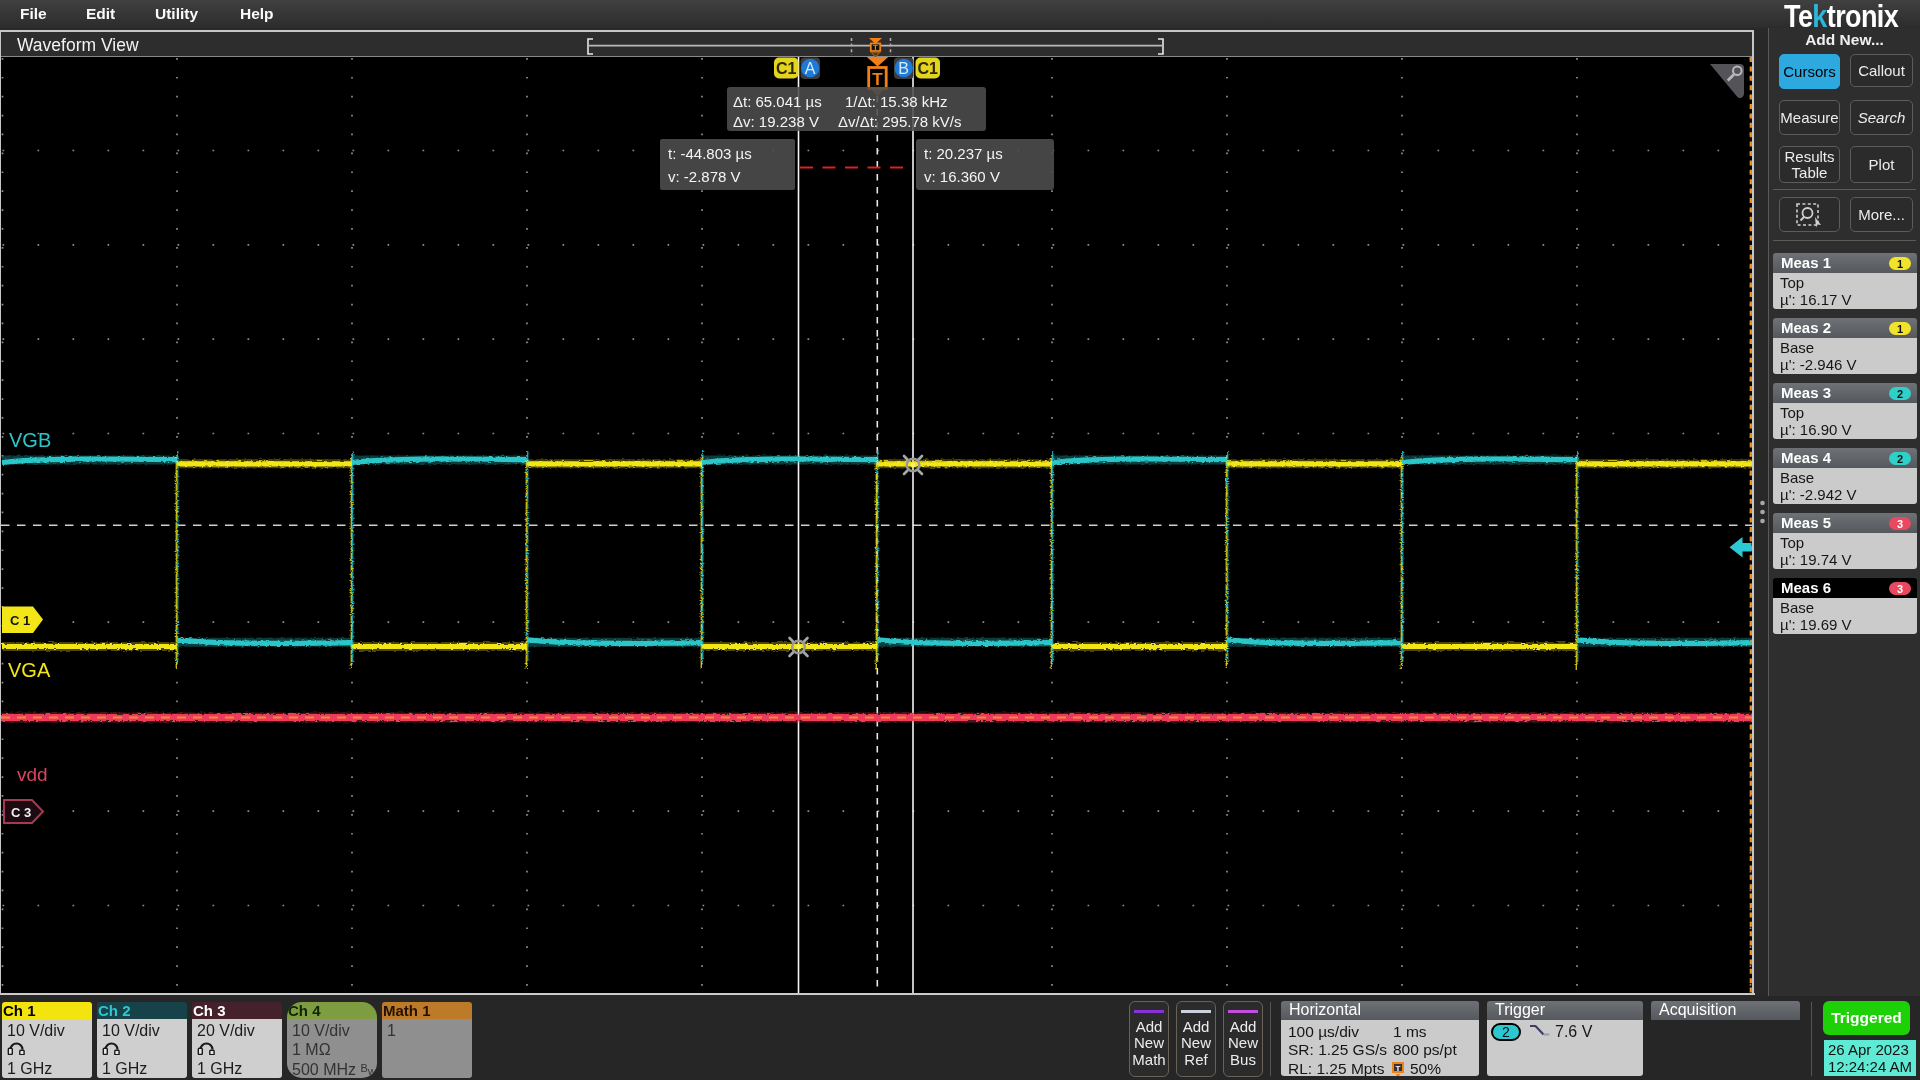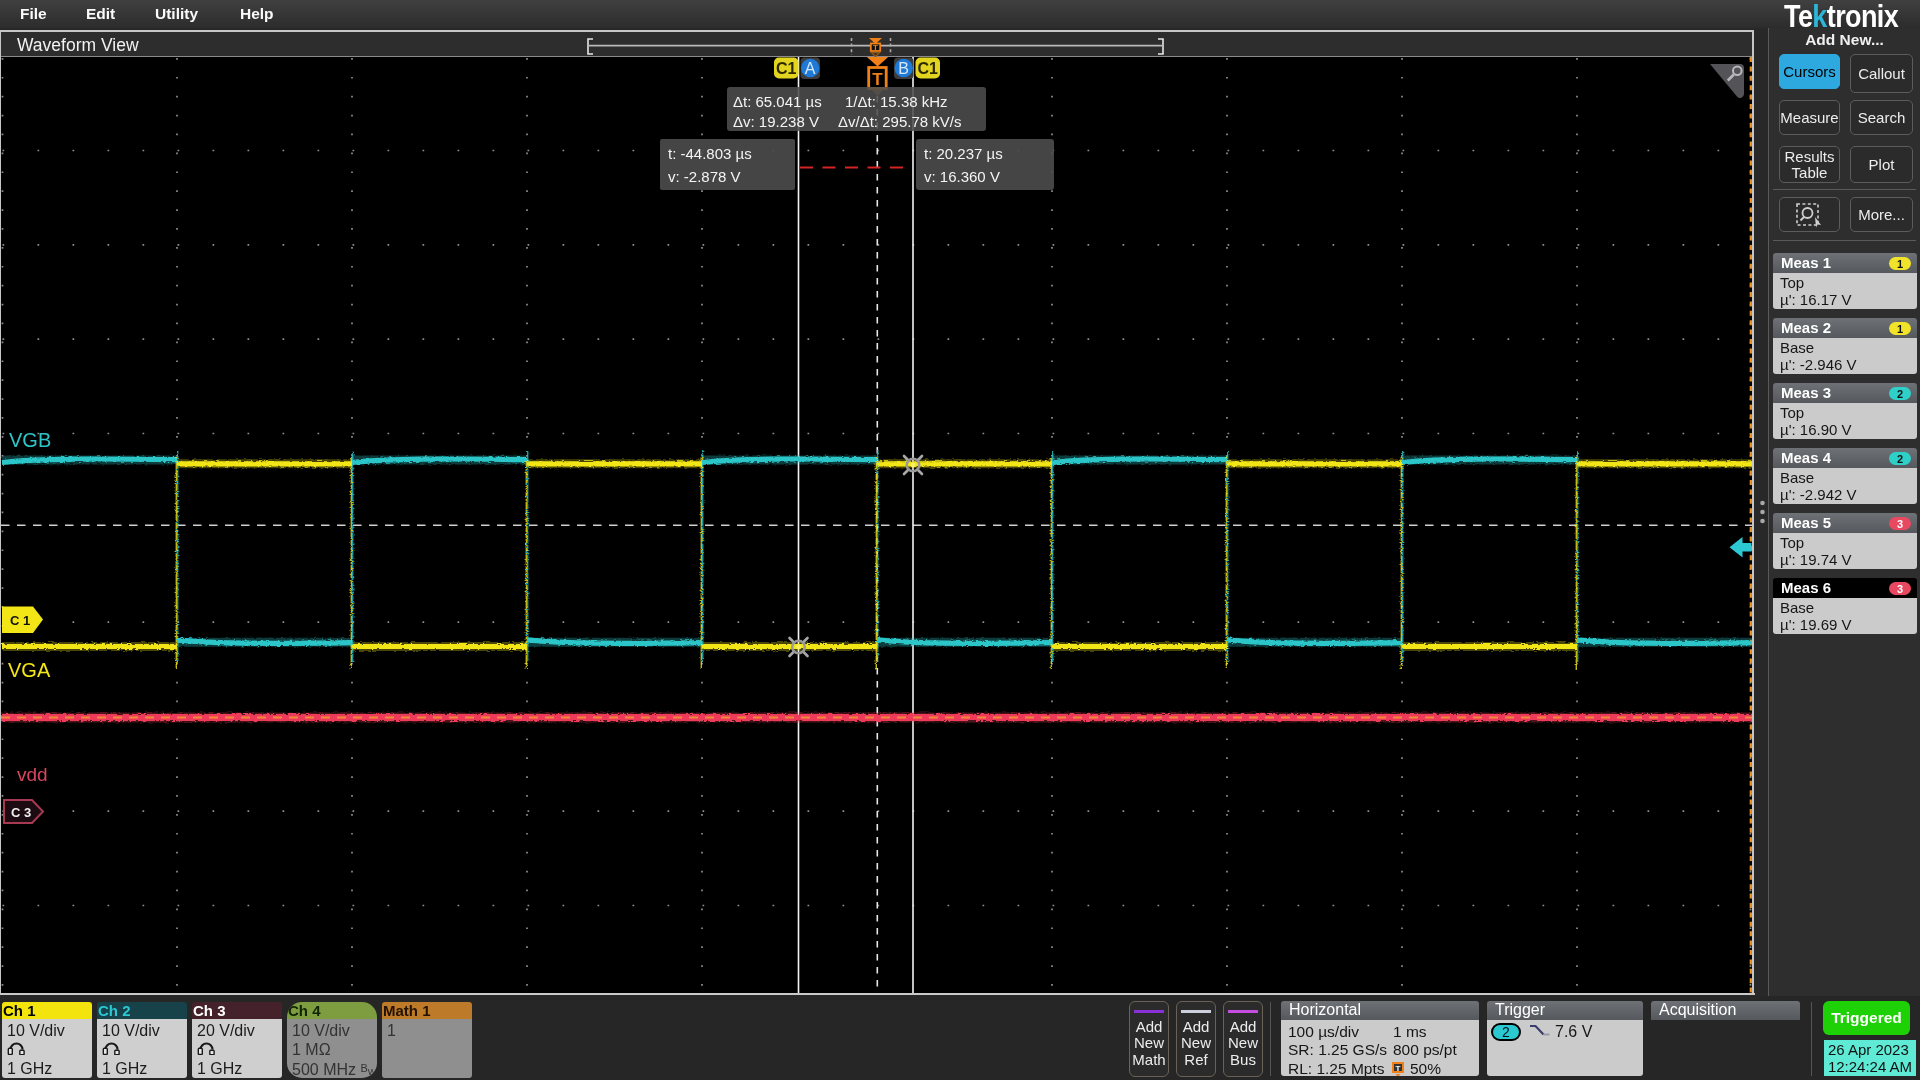--- a/index.html
+++ b/index.html
@@ -207,23 +207,23 @@
 <span class="abs" style="left:8px;top:6px">t: -44.803 µs</span>
     <span class="abs" style="left:8px;top:29px">v: -2.878 V</span>
   </div>
 <div class="abs" style="left:916px;top:139px;width:138px;height:51px;background:rgba(77,77,77,0.9);border-radius:3px;color:#f4f4f4;font-size:15px">
 <span class="abs" style="left:8px;top:6px">t: 20.237 µs</span>
     <span class="abs" style="left:8px;top:29px">v: 16.360 V</span>
   </div>
 <div class="abs" style="left:1768px;top:28px;width:152px;height:968px;background:#2e2e2e;border-left:1px solid #5a5a5a"></div>
 <div class="abs" style="left:1769px;top:31px;width:151px;text-align:center;font-size:15.5px;font-weight:bold;color:#f0f0f0">Add New...</div>
 <div class="btn" style="left:1779px;top:54px;width:61px;height:35px;background:#2da9e0;color:#000;border-color:#2da9e0">Cursors</div>
-<div class="btn" style="left:1850px;top:54px;width:63px;height:39px;">Callout</div>
+<div class="btn" style="left:1850px;top:54px;width:63px;height:33px;">Callout</div>
 <div class="btn" style="left:1779px;top:100px;width:61px;height:35px;">Measure</div>
-<div class="btn" style="left:1850px;top:100px;width:63px;height:35px;">Search</div>
+<div class="btn" style="left:1850px;top:100px;width:63px;height:35px;font-style:italic;">Search</div>
 <div class="btn" style="left:1779px;top:146px;width:61px;height:37px;line-height:16px">Results<br>Table</div>
 <div class="btn" style="left:1850px;top:146px;width:63px;height:37px;">Plot</div>
 <div class="abs" style="left:1773px;top:189px;width:143px;height:1px;background:#5a5a5a"></div>
 <div class="btn" style="left:1779px;top:197px;width:61px;height:35px;">
     <svg width="34" height="26" xmlns="http://www.w3.org/2000/svg">
 <rect x="4" y="2" width="21" height="21" fill="none" stroke="#cfcfcf" stroke-width="1.6" stroke-dasharray="3 2.4"></rect>
 <circle cx="14.5" cy="11" r="5" fill="none" stroke="#cfcfcf" stroke-width="1.8"></circle>
 <line x1="11" y1="15" x2="7.5" y2="18.5" stroke="#cfcfcf" stroke-width="2"></line>
 <path d="M22,15 l6,8 l-3.4,-0.6 l-1.6,3 z" fill="#cfcfcf"></path>
     </svg>

